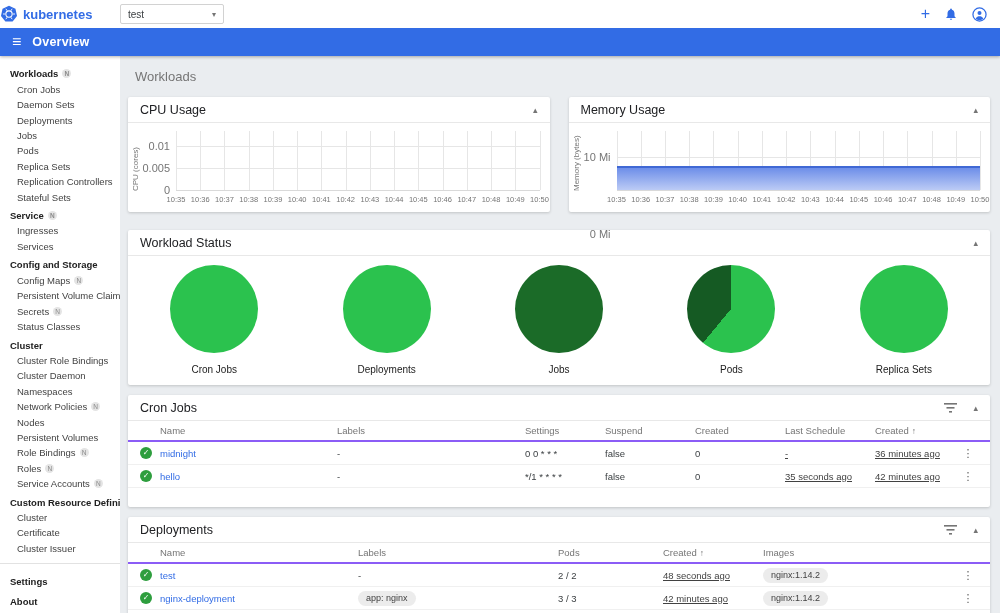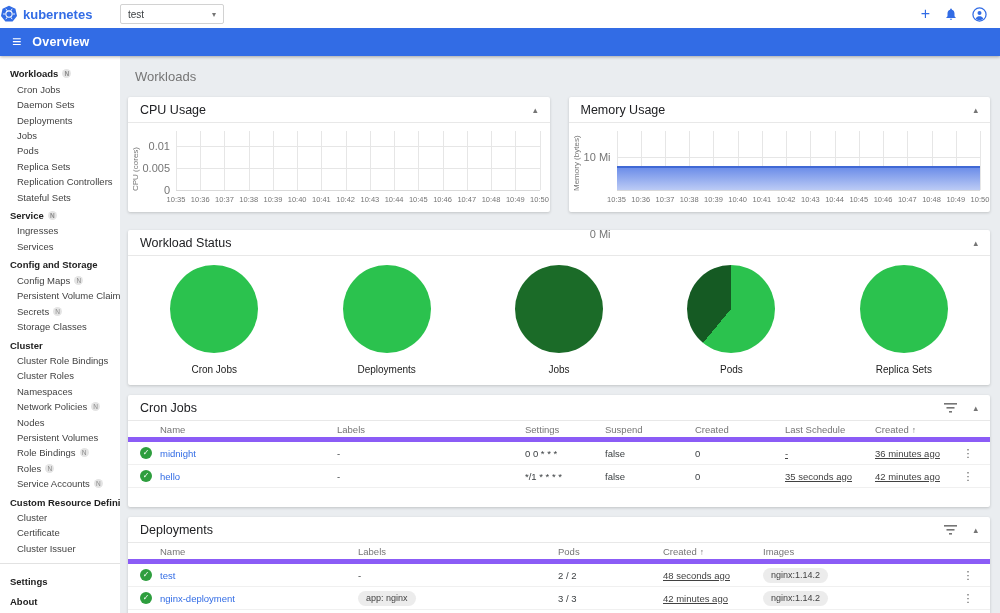--- a/index.html
+++ b/index.html
@@ -56,21 +56,21 @@
   
   .status-card{margin-top:18px;height:155px;}
   .pies{display:flex;height:128px;align-items:center;}
   .pie-col{flex:1;display:flex;flex-direction:column;align-items:center;}
   .pie{width:88px;height:88px;border-radius:50%;}
   .pie-label{margin-top:11px;font-size:10px;color:#212121;}
   
   .table-card{margin-top:10px;}
   .cron-card{height:112px;}
   .dep-card{height:110px;}
-  .thead{height:21px;border-bottom:5px solid #8b5cf6;color:#757575;font-size:9.5px;box-sizing:border-box;}
+  .thead{height:21px;border-bottom:2px solid #8b5cf6;color:#757575;font-size:9.5px;box-sizing:border-box;}
   .th{cursor:pointer;}
   .trow{height:23px;border-bottom:1px solid #f0f0f0;font-size:9.5px;color:#3c4043;box-sizing:border-box;}
   .cron-grid{display:grid;grid-template-columns:20px 177px 188px 80px 90px 90px 90px 1fr 28px;align-items:center;
              padding-left:12px;padding-right:8px;box-sizing:border-box;}
   .dep-grid{display:grid;grid-template-columns:20px 198px 200px 105px 100px 1fr 28px;align-items:center;
             padding-left:12px;padding-right:8px;box-sizing:border-box;}
   .check{width:12px;height:12px;border-radius:50%;background:#2e9e3e;color:#fff;font-size:8px;line-height:12px;
          text-align:center;font-weight:bold;}
   .td{white-space:nowrap;overflow:hidden;}
   .td.link{color:#326ce5;cursor:pointer;}
@@ -177,30 +177,30 @@
         <span class="sb-badge">N</span>
       </div>
       <div class="sb-row sb-item">
         <span class="sb-label">Persistent Volume Claims</span>
       </div>
       <div class="sb-row sb-item">
         <span class="sb-label">Secrets</span>
         <span class="sb-badge">N</span>
       </div>
       <div class="sb-row sb-item">
-        <span class="sb-label">Storage Classes</span>
+        <span class="sb-label">Status Classes</span>
       </div>
       <div class="sb-row sb-header">
         <span class="sb-label">Cluster</span>
       </div>
       <div class="sb-row sb-item">
         <span class="sb-label">Cluster Role Bindings</span>
       </div>
       <div class="sb-row sb-item">
-        <span class="sb-label">Cluster Roles</span>
+        <span class="sb-label">Cluster Daemon</span>
       </div>
       <div class="sb-row sb-item">
         <span class="sb-label">Namespaces</span>
       </div>
       <div class="sb-row sb-item">
         <span class="sb-label">Network Policies</span>
         <span class="sb-badge">N</span>
       </div>
       <div class="sb-row sb-item">
         <span class="sb-label">Nodes</span>

